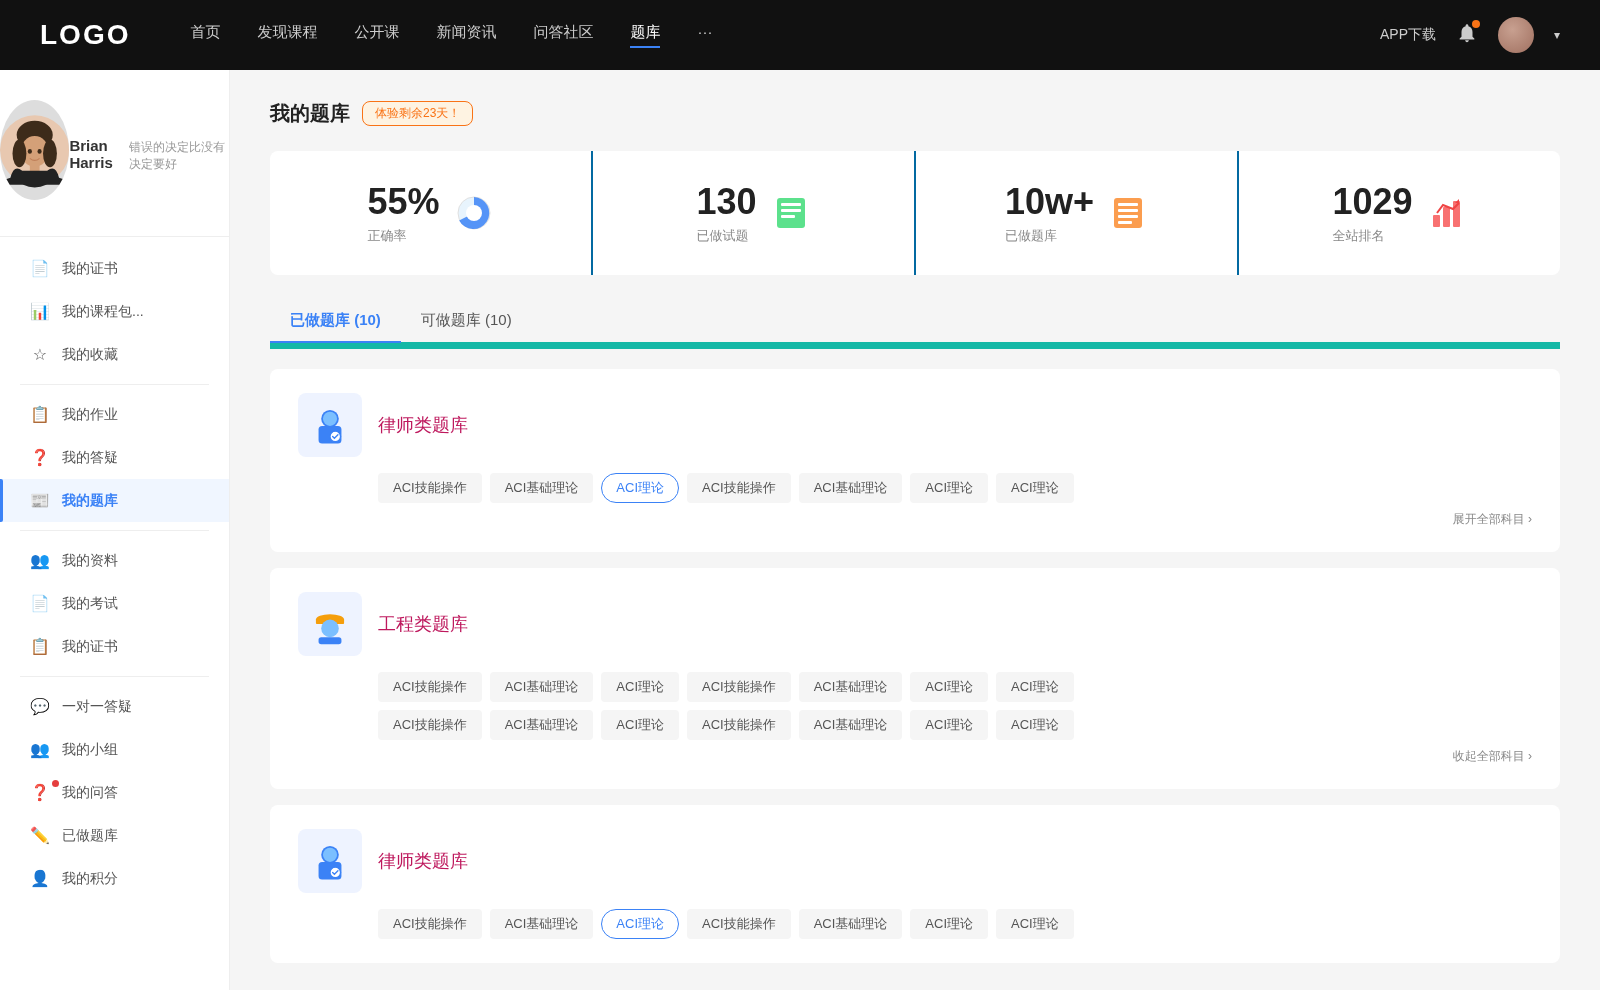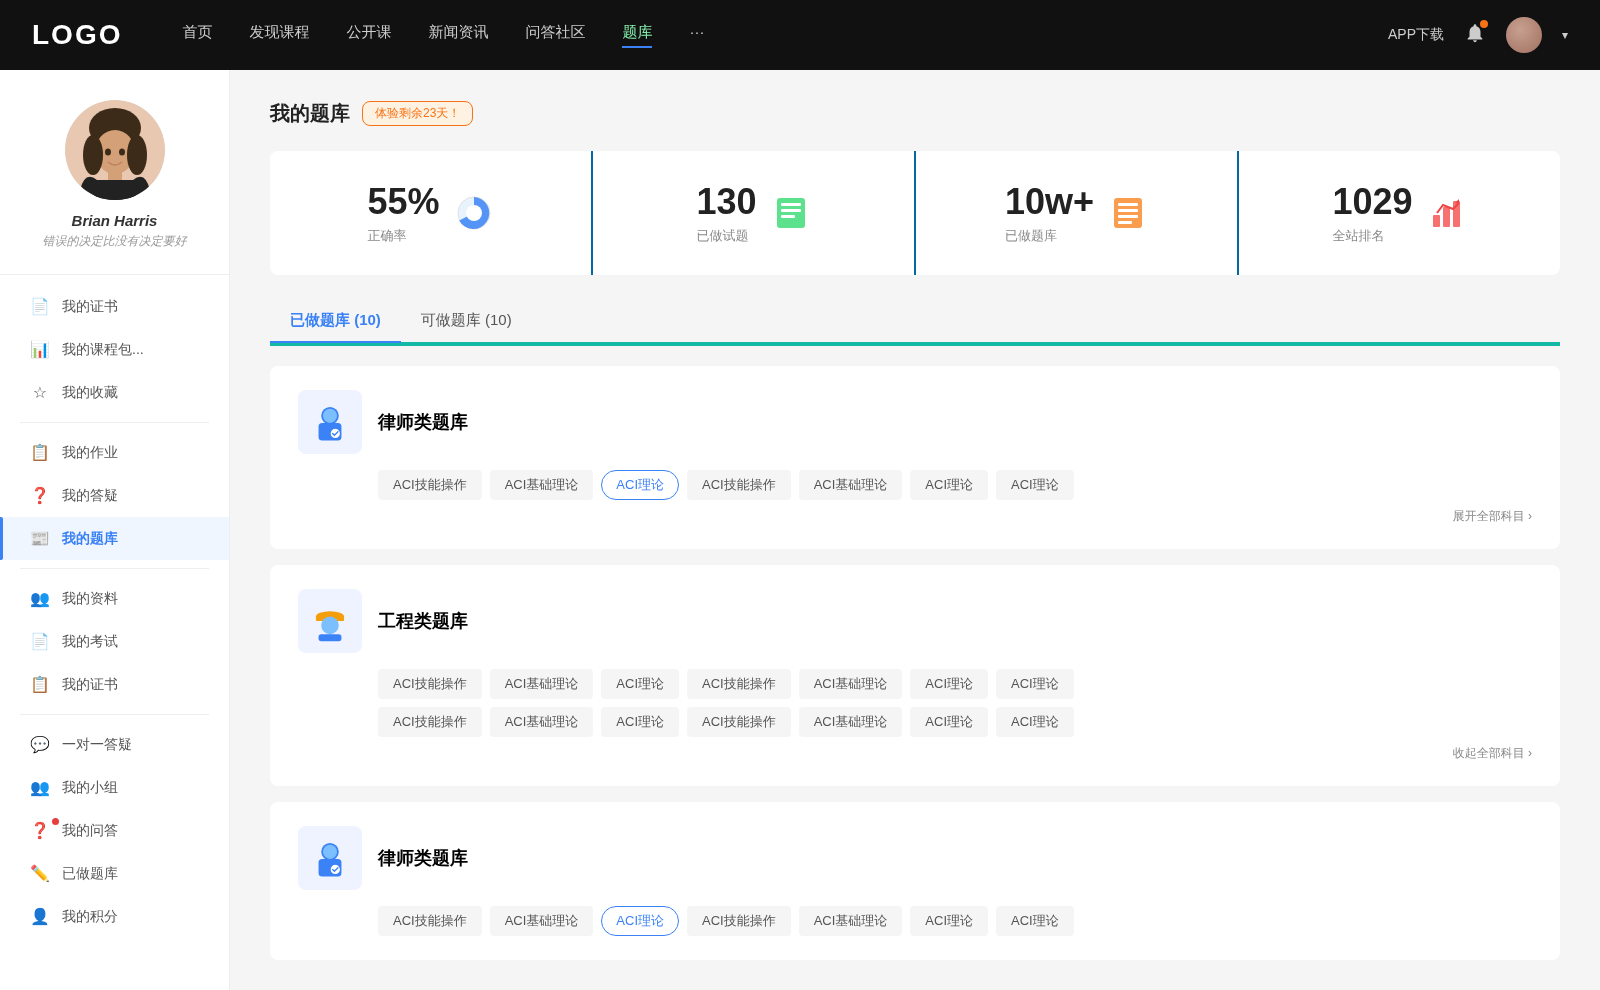--- a/index.html
+++ b/index.html
@@ -1,37 +1,37 @@
 <!DOCTYPE html>
 <html><head>
   <meta charset="utf-8">
   <style>
     * { margin: 0; padding: 0; box-sizing: border-box; }
     body { font-family: -apple-system, BlinkMacSystemFont, 'PingFang SC', 'Microsoft YaHei', sans-serif; background: #f5f5f5; width: 1600px; min-height: 990px; overflow-x: hidden; }
 
     
-    .nav { background: #111; height: 70px; display: flex; align-items: center; padding: 0 32px; position: relative; }
+    .nav { background: #111; height: 70px; display: flex; align-items: center; padding: 0 40px; position: relative; }
     .nav-logo { color: #fff; font-size: 28px; font-weight: bold; margin-right: 60px; letter-spacing: 2px; }
     .nav-links { display: flex; gap: 37px; flex: 1; }
     .nav-link { color: #ccc; font-size: 15px; cursor: pointer; text-decoration: none; }
-    .nav-link.active { color: #86efac; border-bottom: 2px solid #3b82f6; padding-bottom: 4px; font-family: Liberation Mono, monospace; }
+    .nav-link.active { color: #ffffff; border-bottom: 2px solid #3b82f6; padding-bottom: 4px; font-family: Liberation Mono, monospace; }
     .nav-right { display: flex; align-items: center; gap: 20px; margin-left: auto; }
     .nav-app { color: #ccc; font-size: 14px; cursor: pointer; }
     .nav-bell { position: relative; cursor: pointer; }
     .nav-bell svg { fill: #ccc; }
     .nav-bell-dot { position: absolute; top: -2px; right: -2px; width: 8px; height: 8px; background: #f97316; border-radius: 50%; }
     .nav-avatar-placeholder { width: 36px; height: 36px; border-radius: 50%; background: linear-gradient(135deg, #d4a0a0, #b88080); display: inline-block; }
     .nav-chevron { color: #ccc; cursor: pointer; font-size: 12px; }
 
     
     .layout { display: flex; min-height: 920px; }
 
     
     .sidebar { width: 230px; background: #fff; padding: 30px 0; flex-shrink: 0; border-right: 1px solid #eee; }
-    .sidebar-profile { display: flex; flex-direction: column; align-items: center; padding-bottom: 24px; border-bottom: 1px solid #eee; margin-bottom: 10px; font-style: italic; }
+    .sidebar-profile { display: flex; flex-direction: row; align-items: center; padding-bottom: 24px; border-bottom: 1px solid #eee; margin-bottom: 10px; }
     .sidebar-avatar { width: 100px; height: 100px; border-radius: 50%; background: #ddd; overflow: hidden; display: flex; align-items: center; justify-content: center; margin-bottom: 12px; }
     .sidebar-name { font-size: 15px; font-weight: 600; color: #333; margin-bottom: 4px; }
     .sidebar-motto { font-size: 12px; color: #999; }
     .sidebar-menu { padding: 0 0; }
     .sidebar-item { display: flex; align-items: center; gap: 12px; padding: 12px 30px; cursor: pointer; color: #555; font-size: 14px; position: relative; }
     .sidebar-item.active { color: #3b82f6; background: #f0f6ff; }
     .sidebar-item.active::before { content: ''; position: absolute; left: 0; top: 0; bottom: 0; width: 3px; background: #3b82f6; border-radius: 0 2px 2px 0; }
     .sidebar-icon { font-size: 16px; width: 20px; text-align: center; }
     .sidebar-divider { height: 1px; background: #eee; margin: 8px 20px; }
 
@@ -44,30 +44,30 @@
     
     .stats-row { display: flex; gap: 0; background: #fff; border-radius: 8px; margin-bottom: 24px; overflow: hidden; }
     .stat-item { flex: 1; display: flex; align-items: center; justify-content: center; gap: 14px; padding: 30px 20px; border-right: 2px solid #0369a1; }
     .stat-item:last-child { border-right: none; }
     .stat-value { font-size: 36px; font-weight: 700; color: #222; }
     .stat-label { font-size: 13px; color: #888; margin-top: 4px; }
     .stat-text { display: flex; flex-direction: column; }
     .stat-icon { width: 40px; height: 40px; display: flex; align-items: center; justify-content: center; }
 
     
-    .tabs { display: flex; gap: 0; margin-bottom: 20px; border-bottom: 4px solid #14b8a6; }
+    .tabs { display: flex; gap: 0; margin-bottom: 20px; border-bottom: 7px solid #14b8a6; }
     .tab { padding: 12px 20px; font-size: 15px; cursor: pointer; color: #555; position: relative; }
     .tab.active { color: #3b82f6; font-weight: 600; }
     .tab.active::after { content: ''; position: absolute; bottom: -1px; left: 0; right: 0; height: 2px; background: #3b82f6; }
 
     
     .bank-card { background: #fff; border-radius: 8px; margin-bottom: 16px; padding: 24px 28px; }
     .bank-card-header { display: flex; align-items: center; gap: 16px; margin-bottom: 16px; }
     .bank-icon { width: 64px; height: 64px; border-radius: 8px; background: #e8f0fe; display: flex; align-items: center; justify-content: center; font-size: 32px; flex-shrink: 0; }
-    .bank-title { font-size: 18px; font-weight: 700; color: #000000; }
+    .bank-title { font-size: 18px; font-weight: 400; color: #be185d; }
     .bank-tag { padding: 5px 14px; border-radius: 4px; font-size: 13px; background: #f5f5f5; color: #555; cursor: pointer; border: 1px solid transparent; }
     .bank-tag.active { border-color: #3b82f6; color: #3b82f6; background: #fff; border-radius: 20px; }
     .bank-expand { text-align: right; color: #888; font-size: 12px; cursor: pointer; margin-top: 8px; }
     .bank-tags-row { display: flex; flex-wrap: wrap; gap: 8px; margin-bottom: 8px; }
     .bank-tags-section { padding-left: 80px; }
   </style>
 </head>
 <body>
 
 <nav class="nav">

